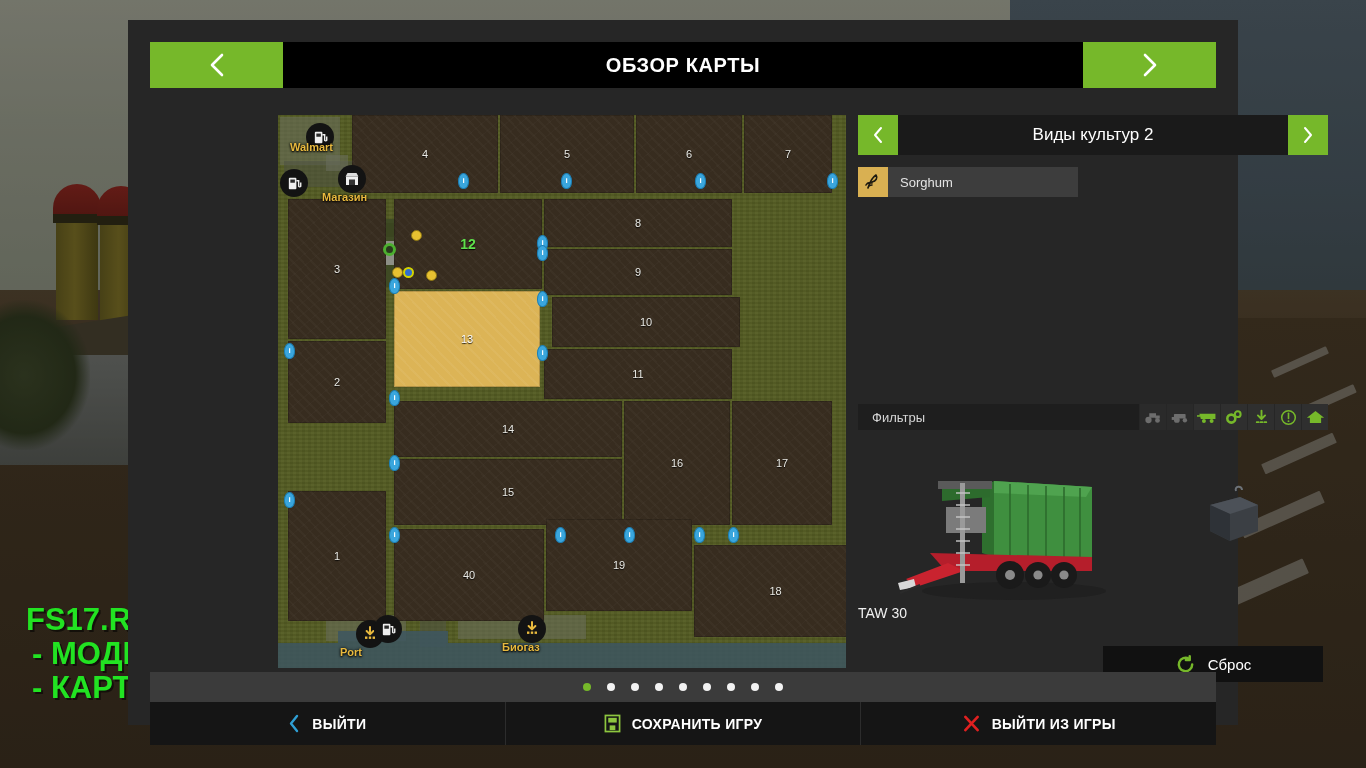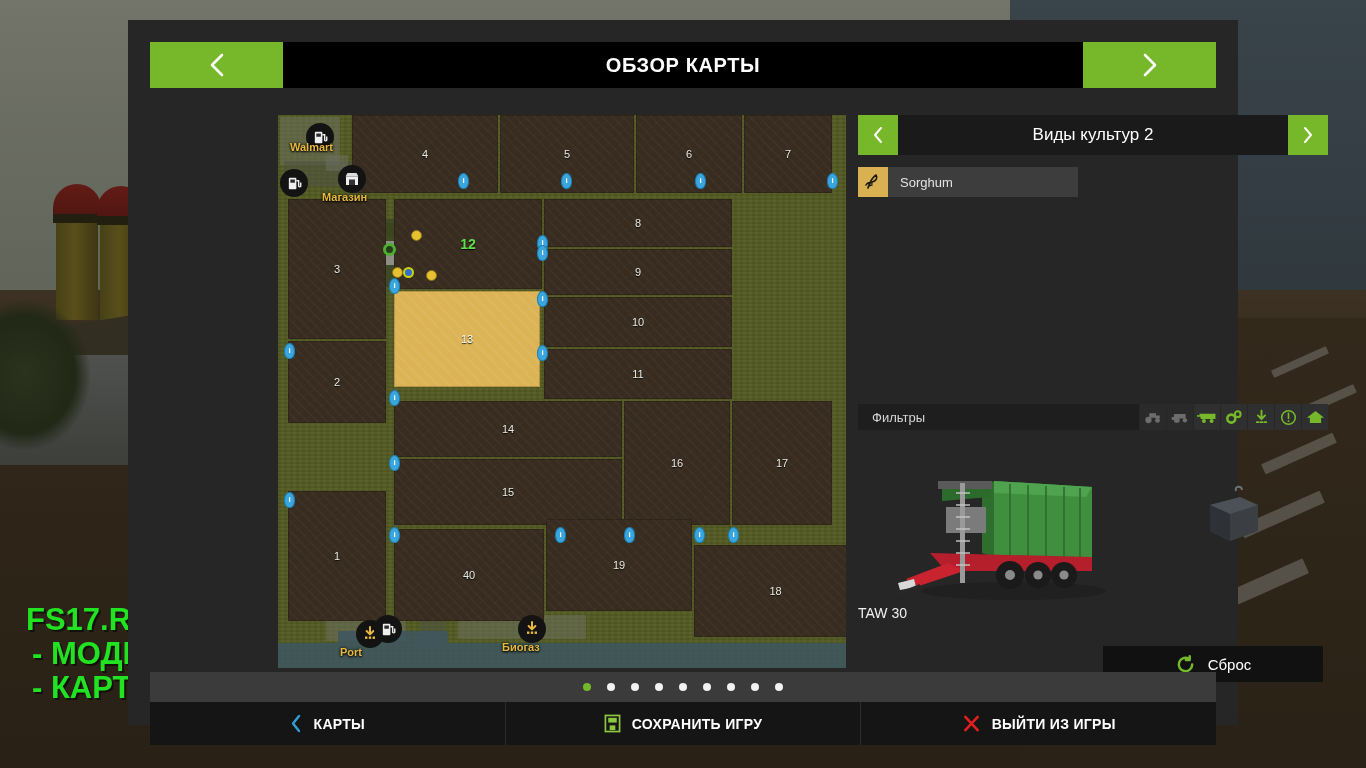--- a/index.html
+++ b/index.html
@@ -287,21 +287,21 @@
         </div>
         <div class="field hl" style="left: 116px; top: 84px; width: 148px; height: 90px;">
           <span>12</span>
         </div>
         <div class="field" style="left: 266px; top: 84px; width: 188px; height: 48px;">
           <span>8</span>
         </div>
         <div class="field" style="left: 266px; top: 134px; width: 188px; height: 46px;">
           <span>9</span>
         </div>
-        <div class="field" style="left: 266px; top: 182px; width: 188px; height: 50px;">
+        <div class="field" style="left: 274px; top: 182px; width: 188px; height: 50px;">
           <span>10</span>
         </div>
         <div class="field" style="left: 266px; top: 234px; width: 188px; height: 50px;">
           <span>11</span>
         </div>
         <div class="field sel" style="left: 116px; top: 176px; width: 146px; height: 96px;">
           <span>13</span>
         </div>
         <div class="field" style="left: 10px; top: 226px; width: 98px; height: 82px;">
           <span>2</span>
@@ -557,21 +557,21 @@
       <div class="pg"></div>
       <div class="pg"></div>
       <div class="pg"></div>
     </div>
 
   <div id="footer">
     <div class="fbtn">
       <svg width="13" height="19" viewBox="0 0 13 19">
         <polyline points="9,2 3,9.5 9,17" fill="none" stroke="#2f9fd4" stroke-width="2.4" stroke-linecap="round" stroke-linejoin="round"></polyline>
       </svg>
-      <span>КАРТЫ</span>
+      <span>ВЫЙТИ</span>
     </div>
     <div class="fbtn">
       <svg width="17" height="19" viewBox="0 0 18 20">
         <rect x="1.5" y="1.5" width="15" height="17" fill="none" stroke="#8dc63f" stroke-width="1.8"></rect>
         <rect x="4.5" y="4" width="9" height="5" fill="#8dc63f"></rect>
         <rect x="6" y="12" width="6" height="5" fill="#8dc63f"></rect>
       </svg>
       <span>СОХРАНИТЬ ИГРУ</span>
     </div>
     <div class="fbtn">

